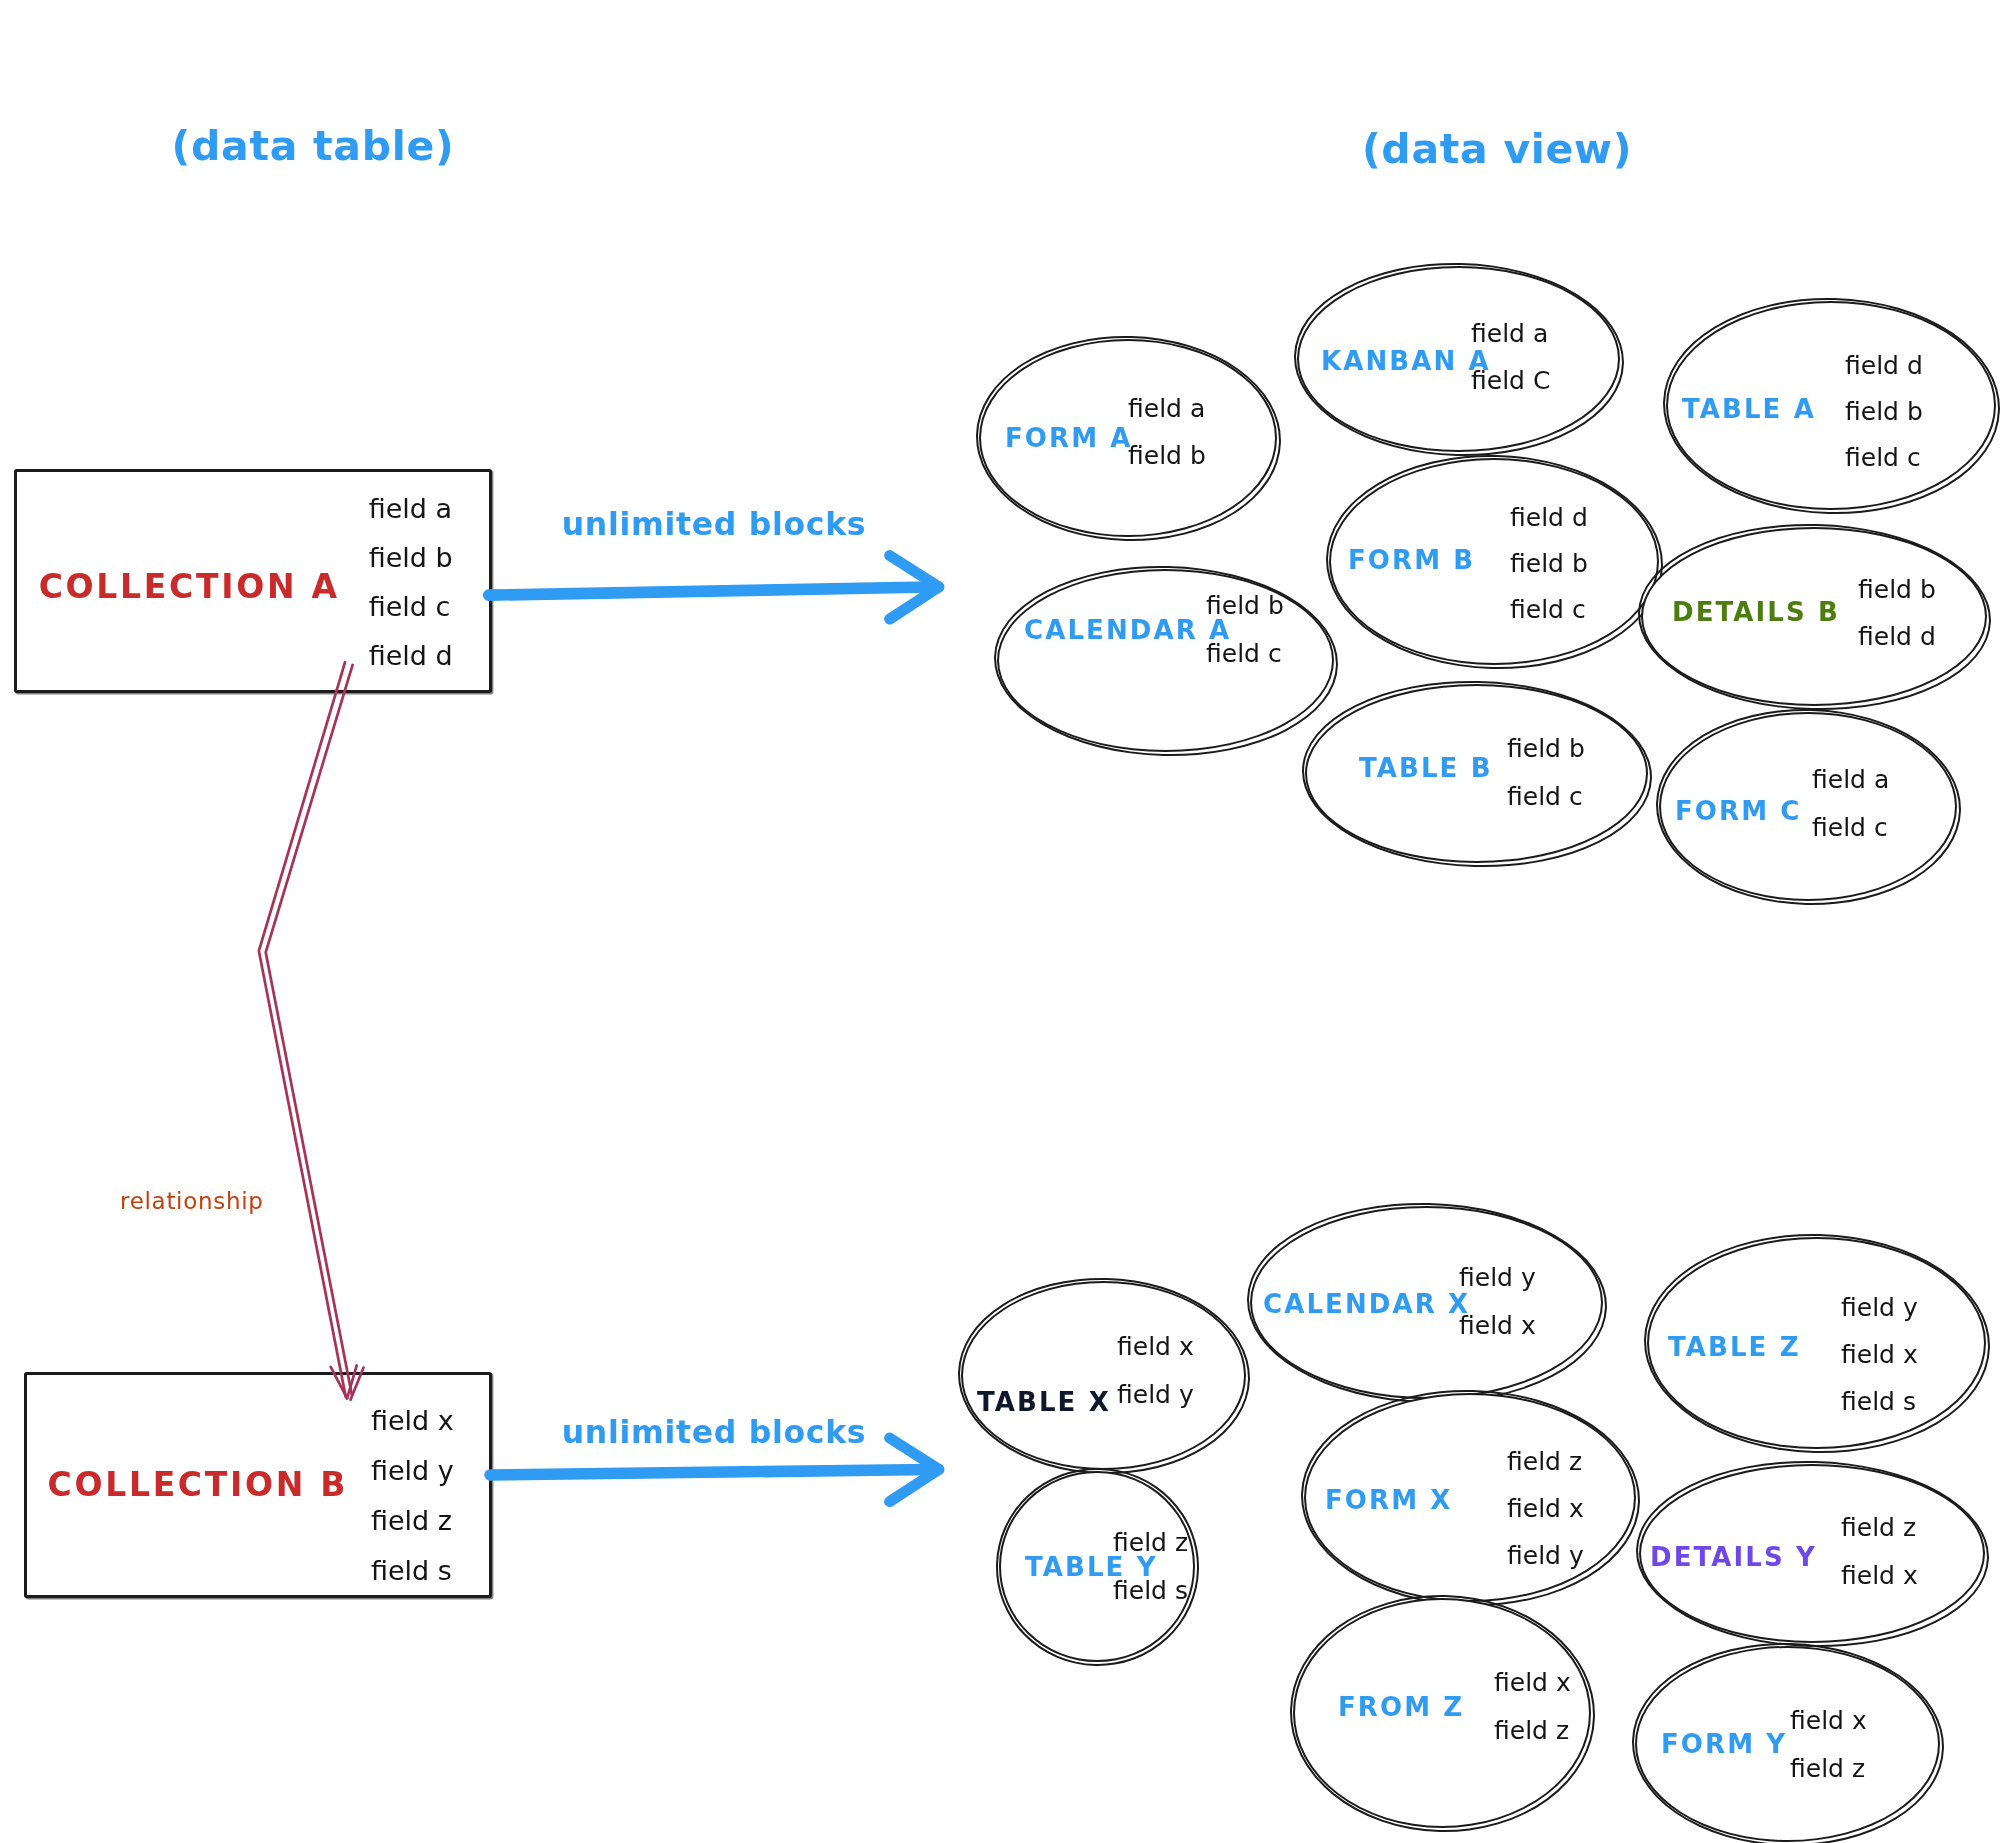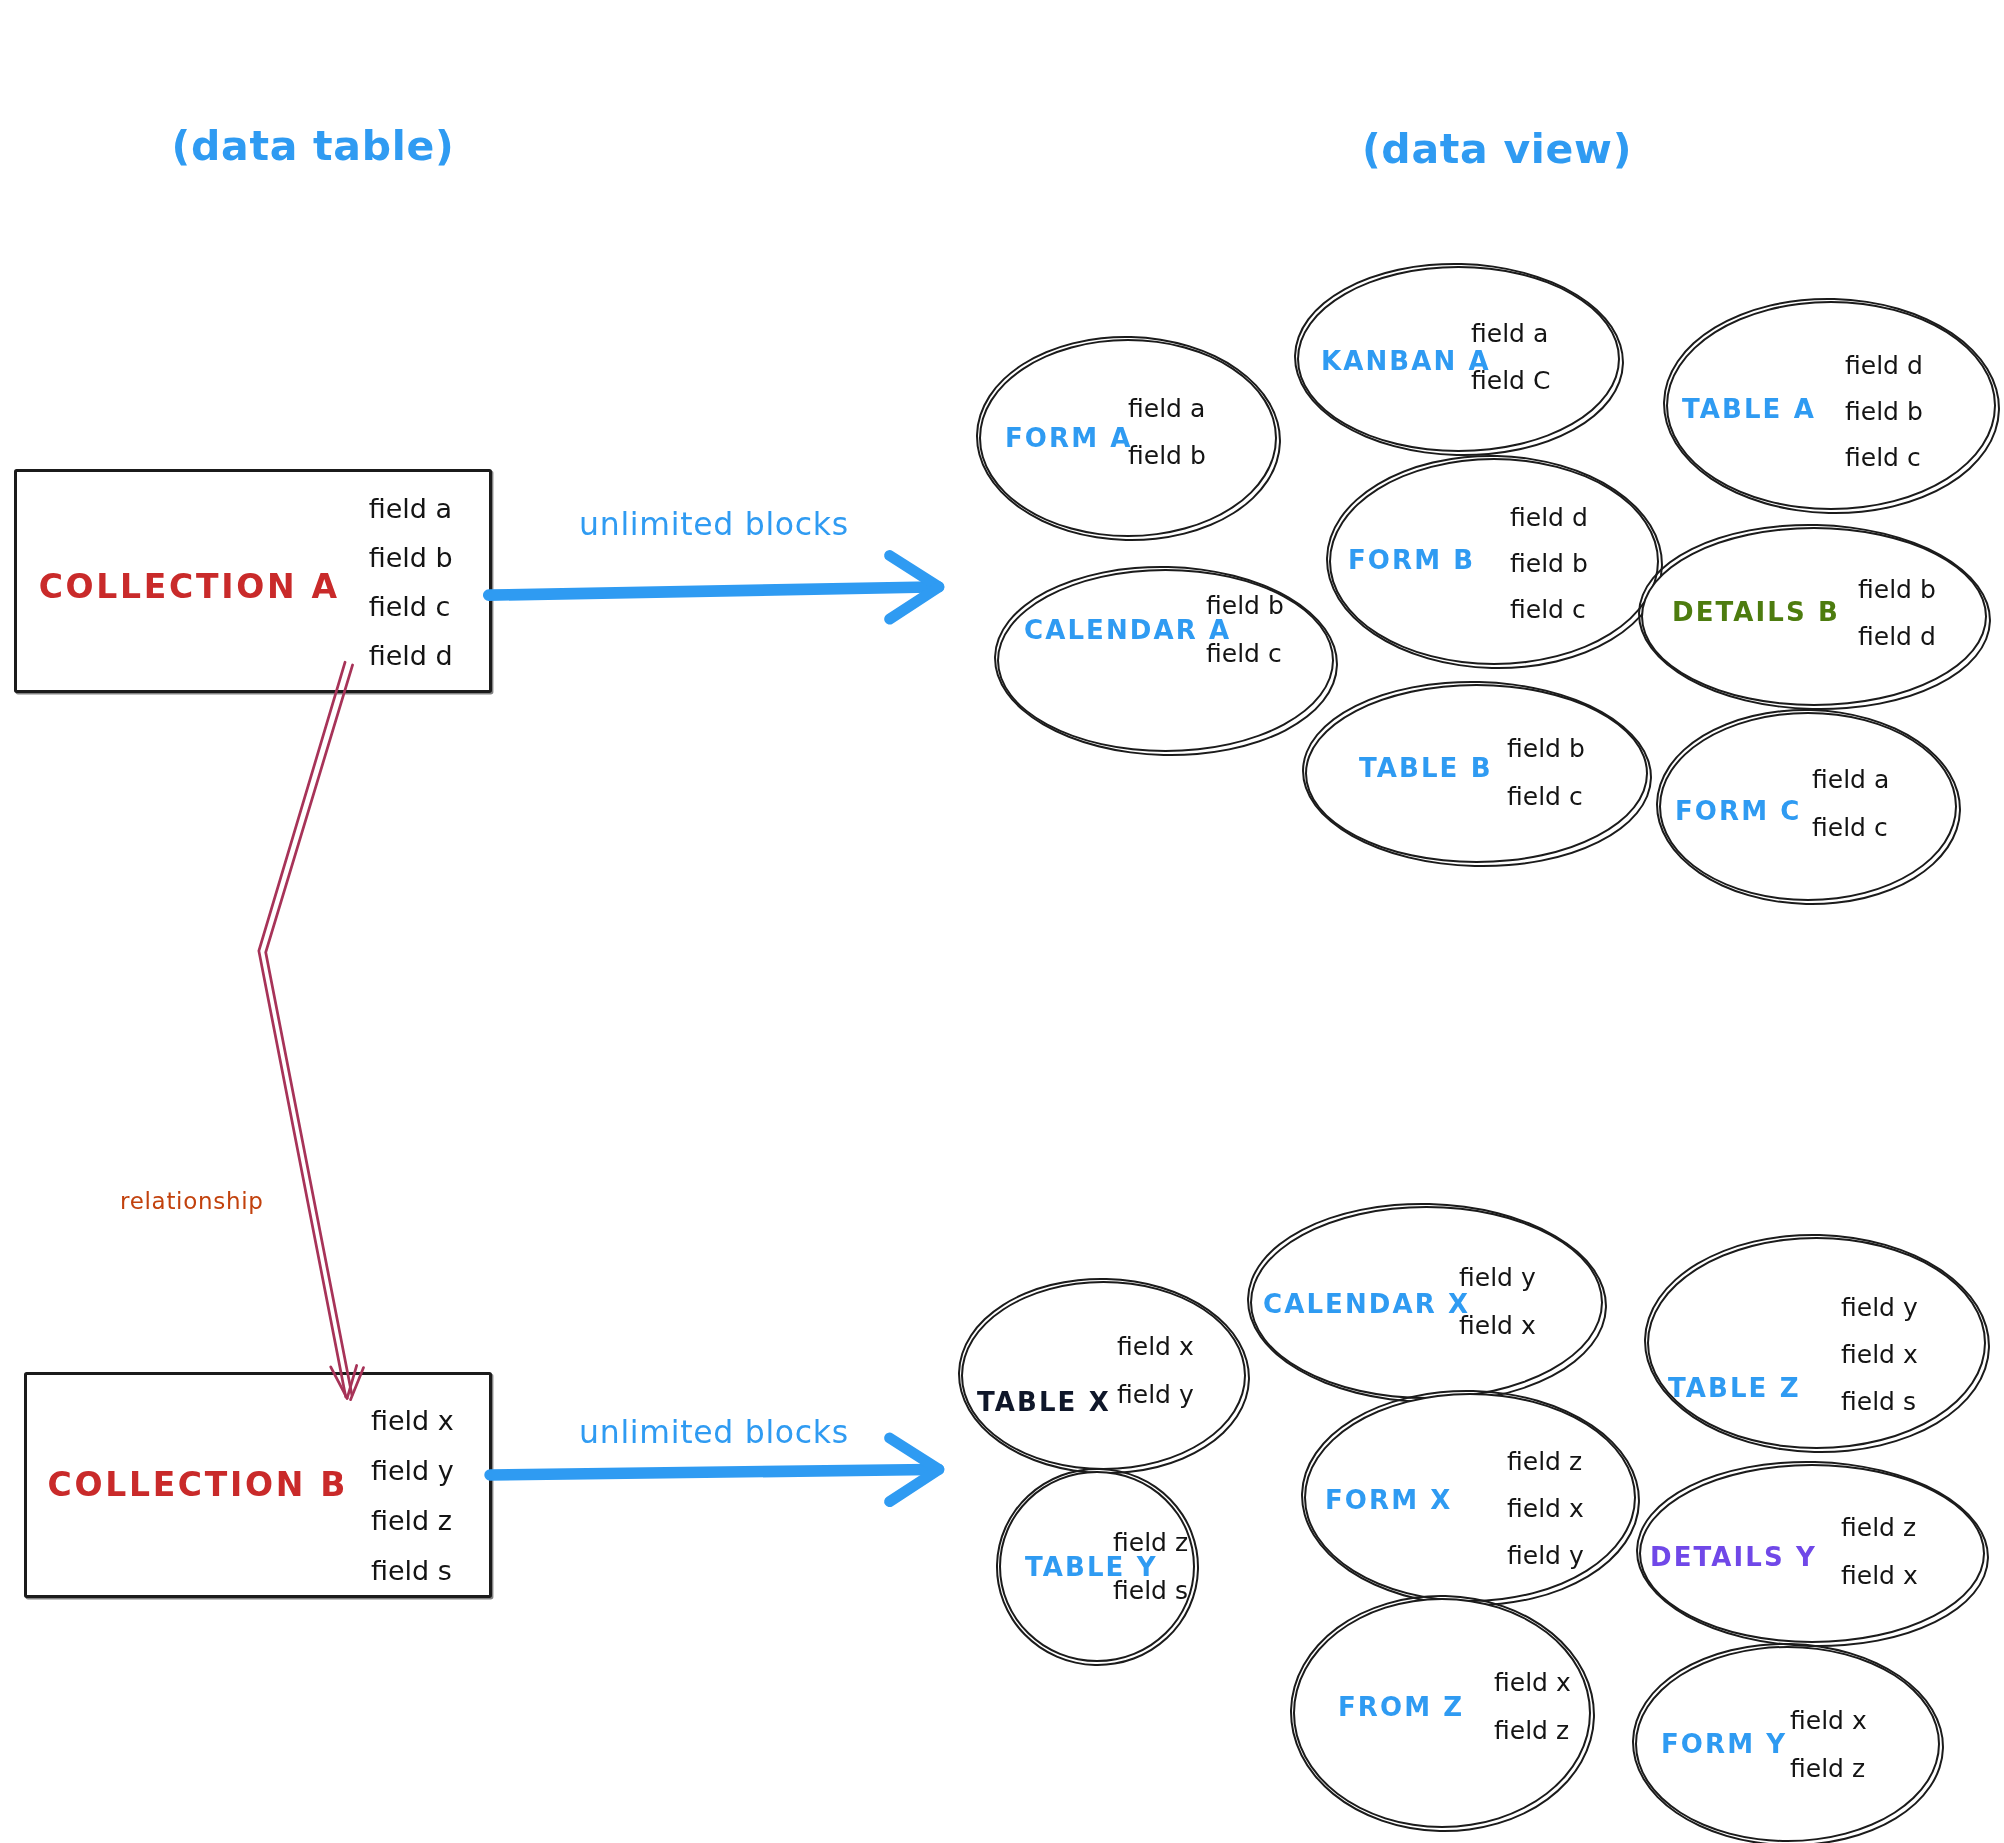--- a/index.html
+++ b/index.html
@@ -33,21 +33,21 @@
     transform:rotate(1.4deg);
   }
   .blk-label{
     position:absolute;transform:translateY(-50%);z-index:2;
     font-size:26px;font-weight:700;letter-spacing:2.1px;white-space:nowrap;
   }
   .blk-fields{position:absolute;z-index:2;}
   .blk-fields .fld{font-size:25px;font-weight:500;white-space:nowrap;color:#141414;}
   .arrow-label{
     position:absolute;transform:translate(-50%,-50%);z-index:3;
-    font-size:31.5px;font-weight:400;letter-spacing:0.7px;white-space:nowrap;
+    font-size:31.5px;font-weight:700;letter-spacing:0.7px;white-space:nowrap;
   }
   .rel-label{
     position:absolute;z-index:3;font-size:23px;font-weight:500;letter-spacing:0.7px;white-space:nowrap;
   }
   svg.layer{position:absolute;left:0;top:0;z-index:2;pointer-events:none;}
 </style>
 </head>
 <body>
 
 <div class="canvas">
@@ -159,21 +159,21 @@
         <div class="fld" style="height: 48px; line-height: 48px;">field x</div>
         <div class="fld" style="height: 48px; line-height: 48px;">field y</div>
       </div>
       <div class="blk-ellipse" style="left: 1250px; top: 1206px; width: 349px; height: 189px;"></div>
       <div class="blk-label" style="left: 1263px; top: 1304px; color: rgb(47, 155, 242);">CALENDAR X</div>
       <div class="blk-fields" style="left: 1459px; top: 1254px;">
         <div class="fld" style="height: 48px; line-height: 48px;">field y</div>
         <div class="fld" style="height: 48px; line-height: 48px;">field x</div>
       </div>
       <div class="blk-ellipse" style="left: 1647px; top: 1237px; width: 335px; height: 208px;"></div>
-      <div class="blk-label" style="left: 1668px; top: 1347px; color: rgb(47, 155, 242); margin-top: 41px;">TABLE Z</div>
+      <div class="blk-label" style="left: 1668px; top: 1347px; color: rgb(47, 155, 242);">TABLE Z</div>
       <div class="blk-fields" style="left: 1841px; top: 1284px;">
         <div class="fld" style="height: 47px; line-height: 47px;">field y</div>
         <div class="fld" style="height: 47px; line-height: 47px;">field x</div>
         <div class="fld" style="height: 47px; line-height: 47px;">field s</div>
       </div>
       <div class="blk-ellipse" style="left: 999px; top: 1471px; width: 192px; height: 187px;"></div>
       <div class="blk-label" style="left: 1025px; top: 1567px; color: rgb(47, 155, 242);">TABLE Y</div>
       <div class="blk-fields" style="left: 1113px; top: 1519px;">
         <div class="fld" style="height: 48px; line-height: 48px;">field z</div>
         <div class="fld" style="height: 48px; line-height: 48px;">field s</div>

